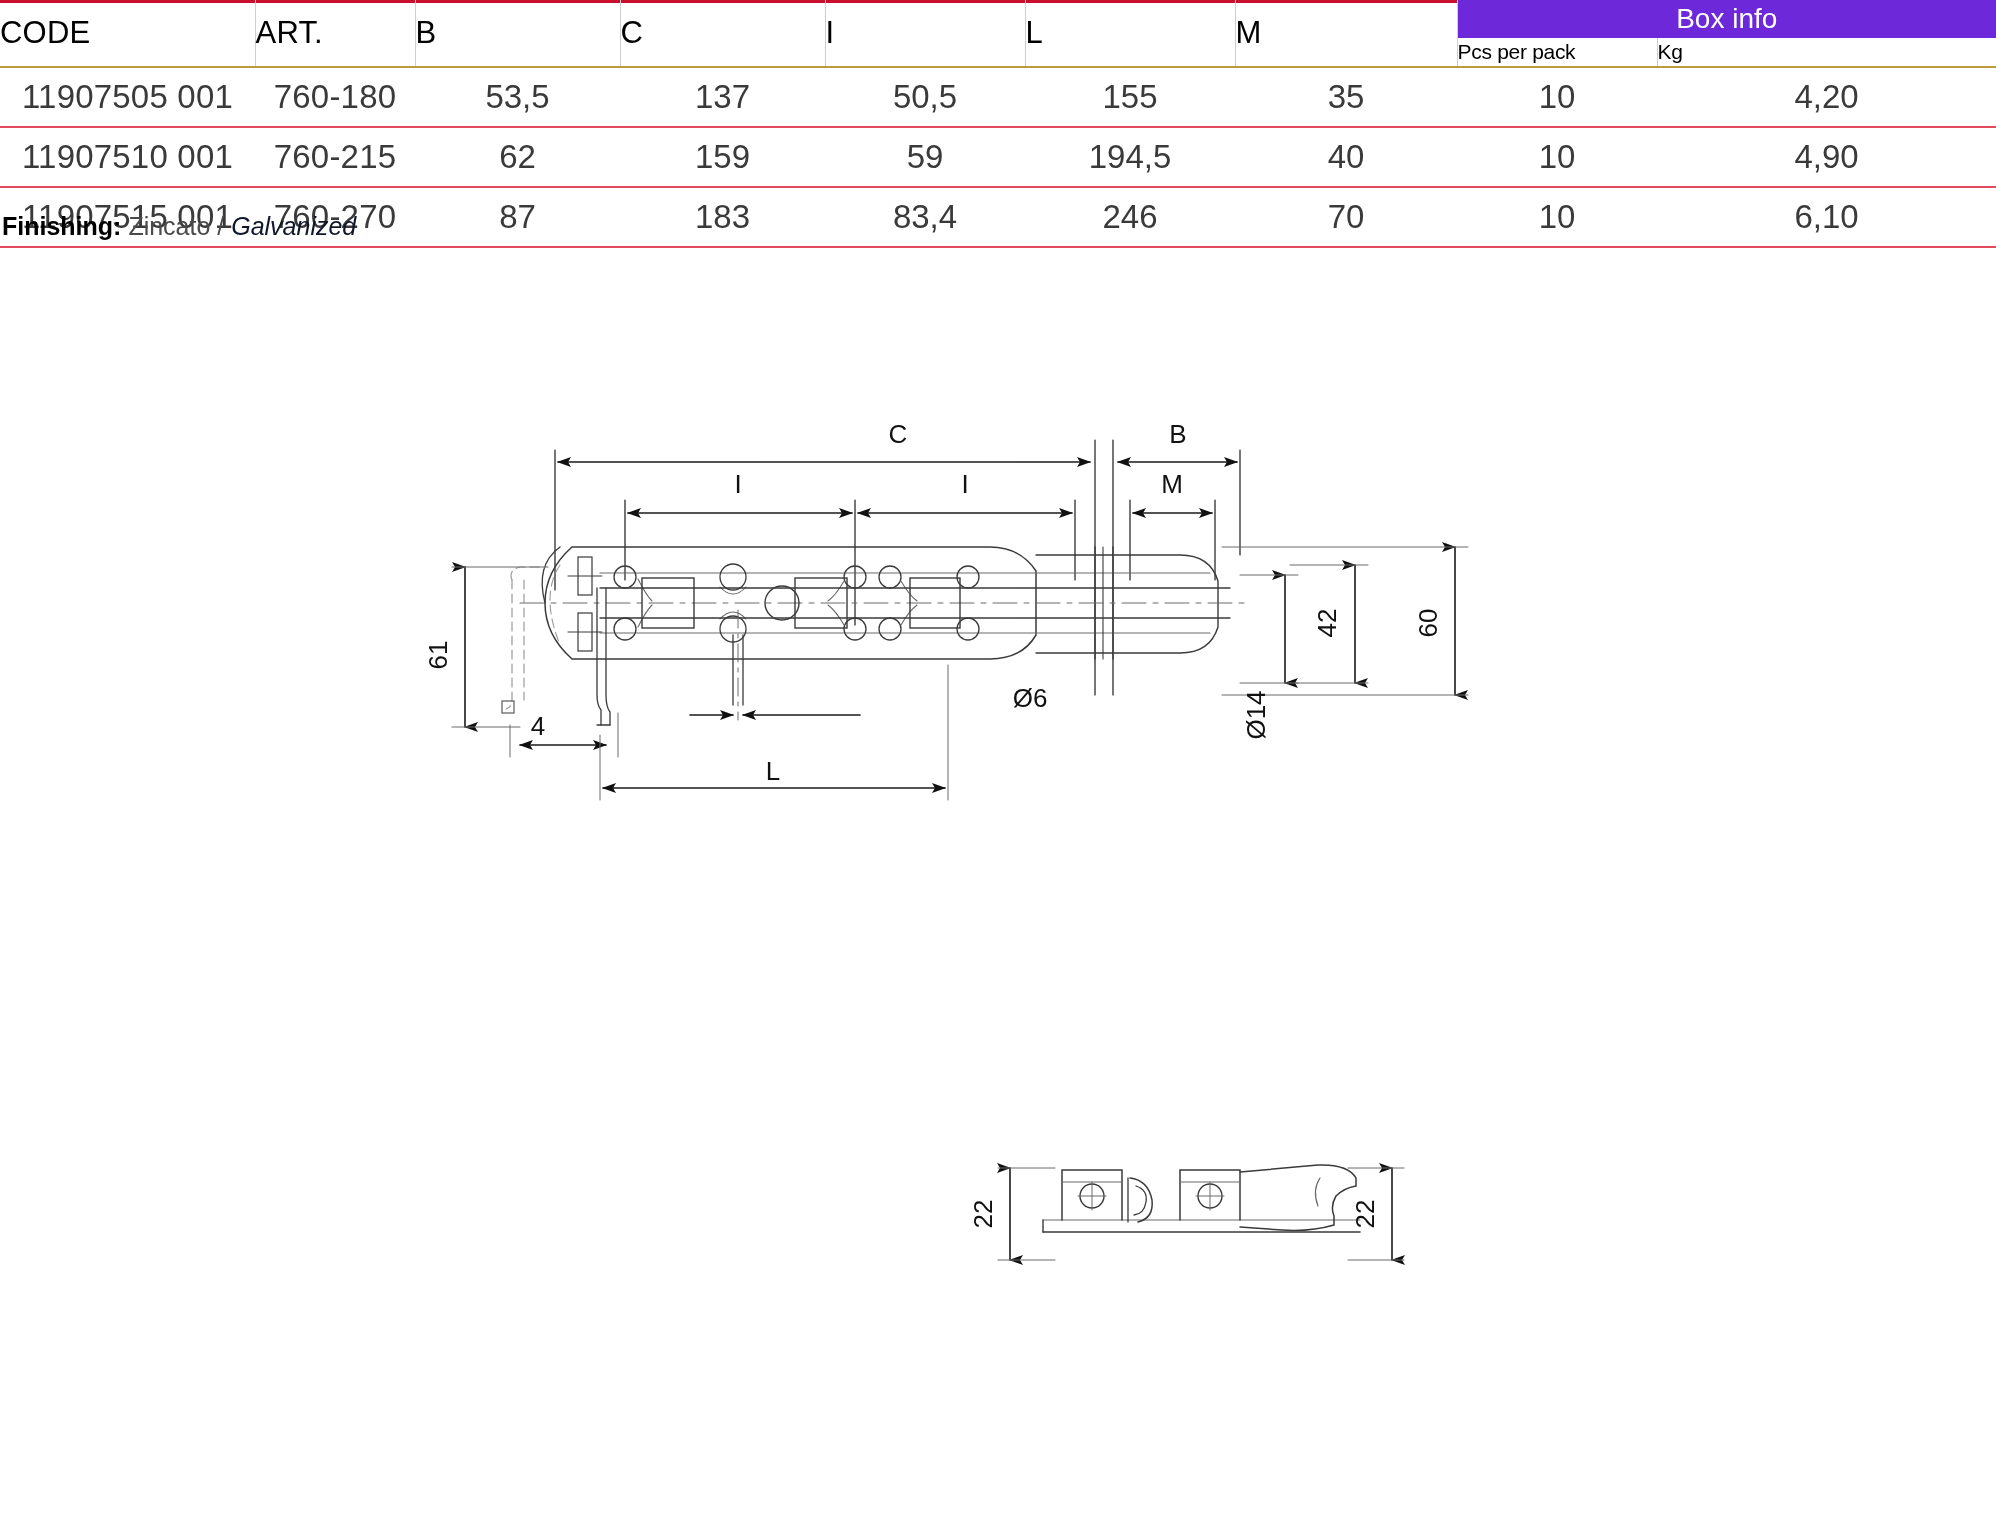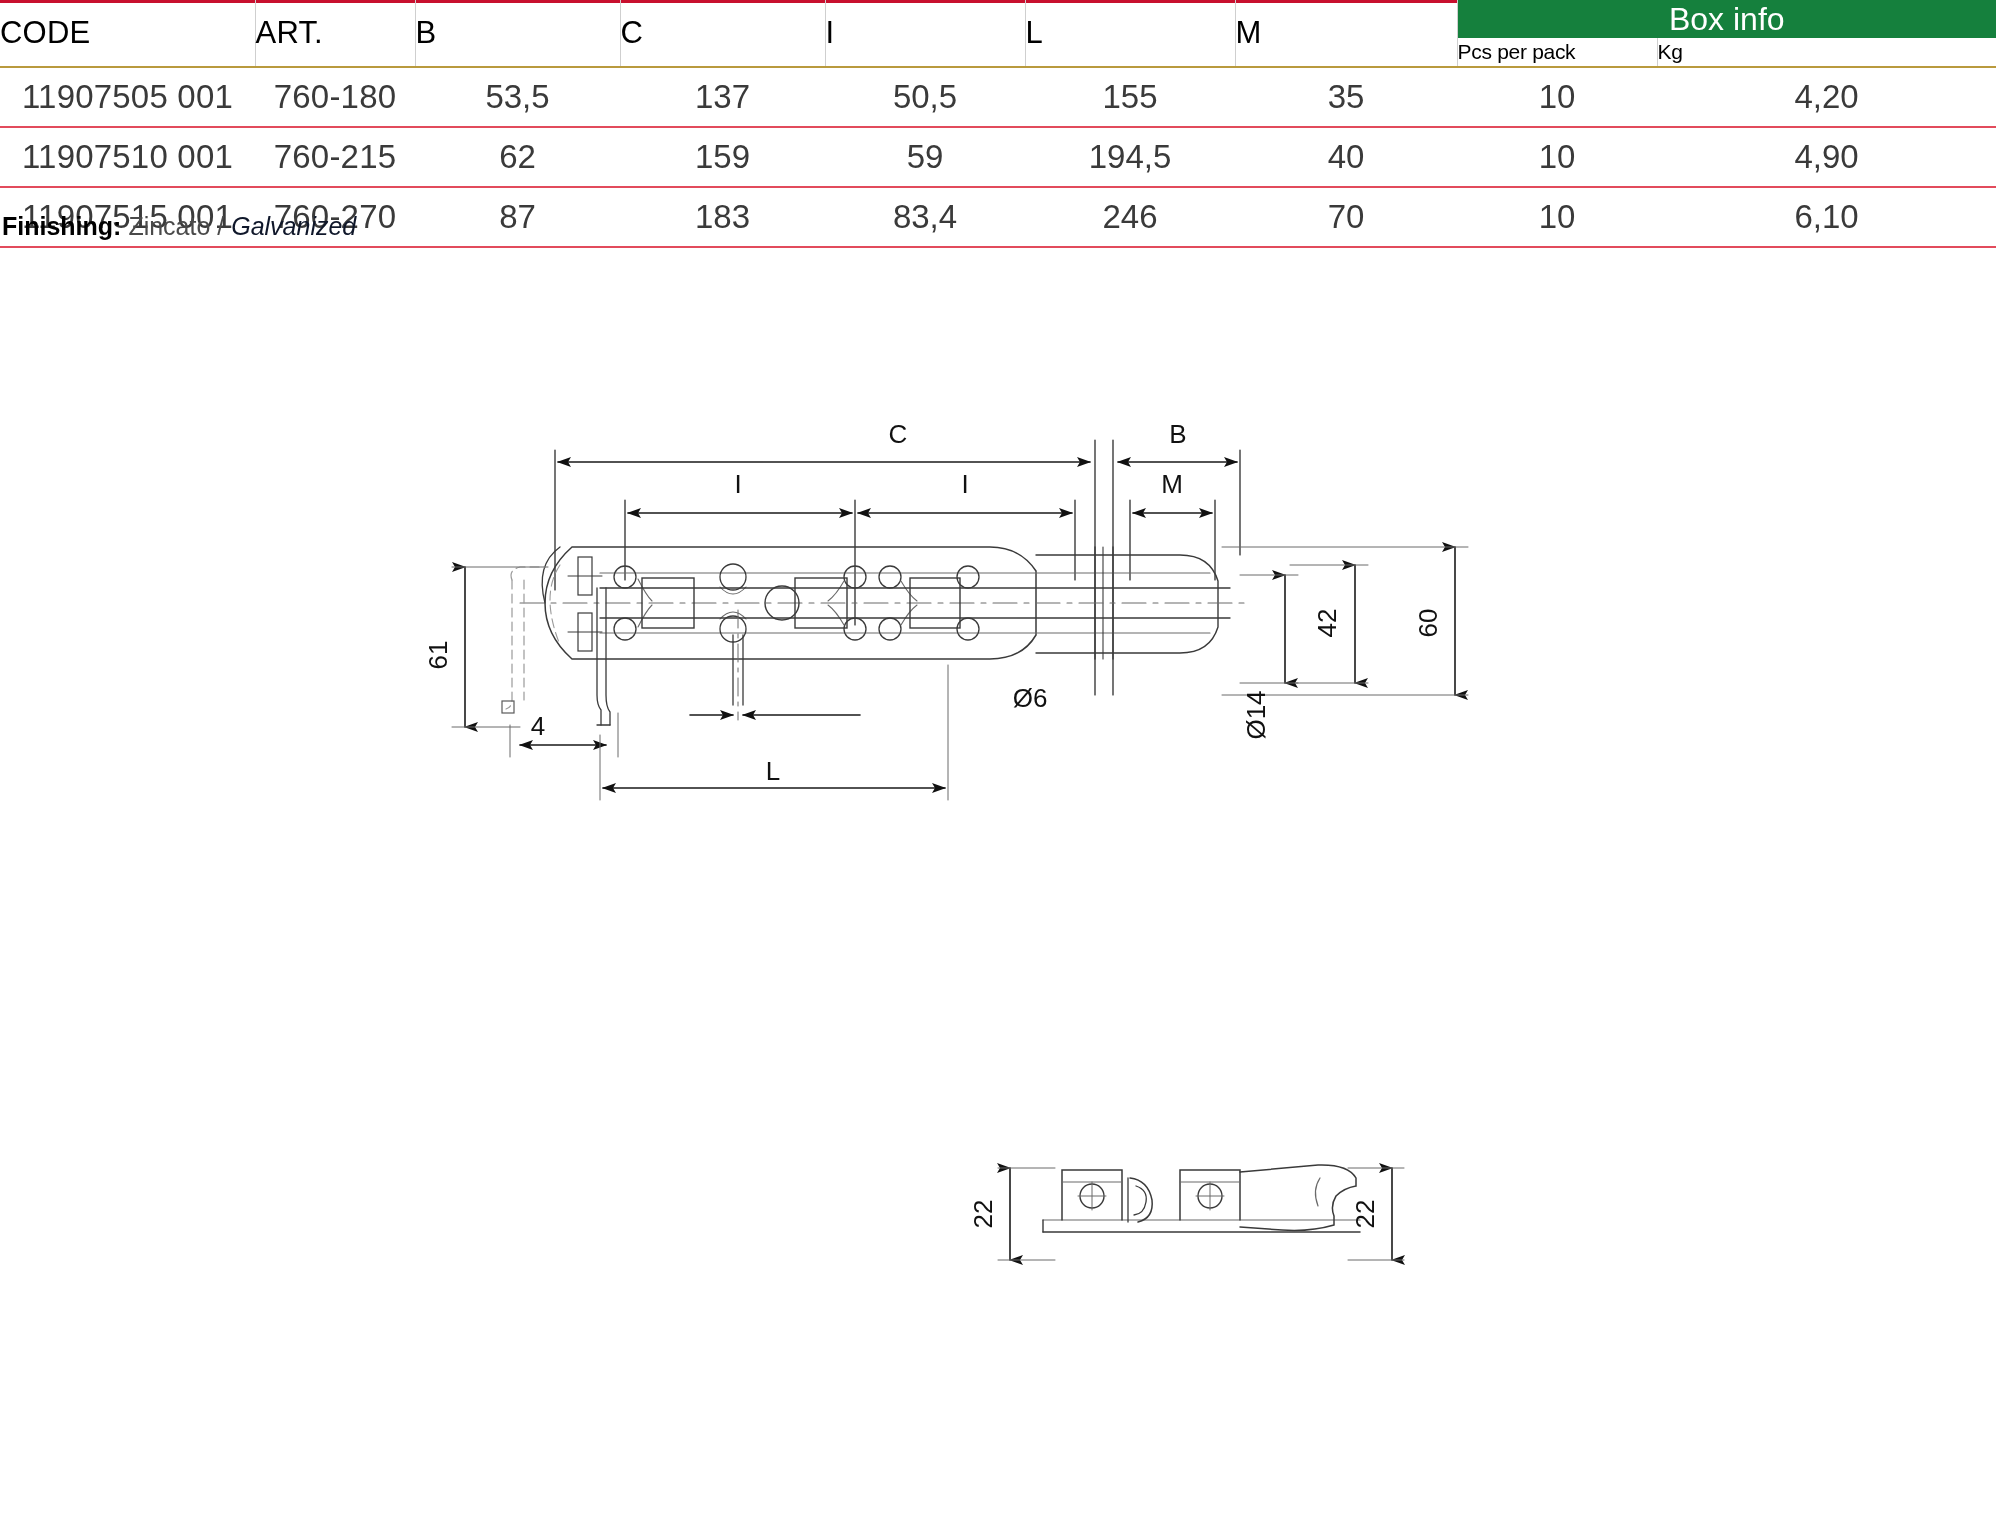--- a/index.html
+++ b/index.html
@@ -38,23 +38,23 @@
     color:#000;
     letter-spacing:0.2px;
     border-right:1.5px solid #cfcfcf;
     padding-left:16px;
     font-stretch:condensed;
     vertical-align:top;
     padding-top:8px;
   }
 
   .boxinfo-title{
-    background:#15803d;
+    background:#6d28d9;
     color:#ffffff;
-    font-size:32px;
+    font-size:28px;
     font-weight:bold;
     text-align:center;
     height:38px;
     line-height:38px;
   }
   .boxinfo-sub{
     font-size:21px;
     font-weight:bold;
     color:#000;
     height:16px;

